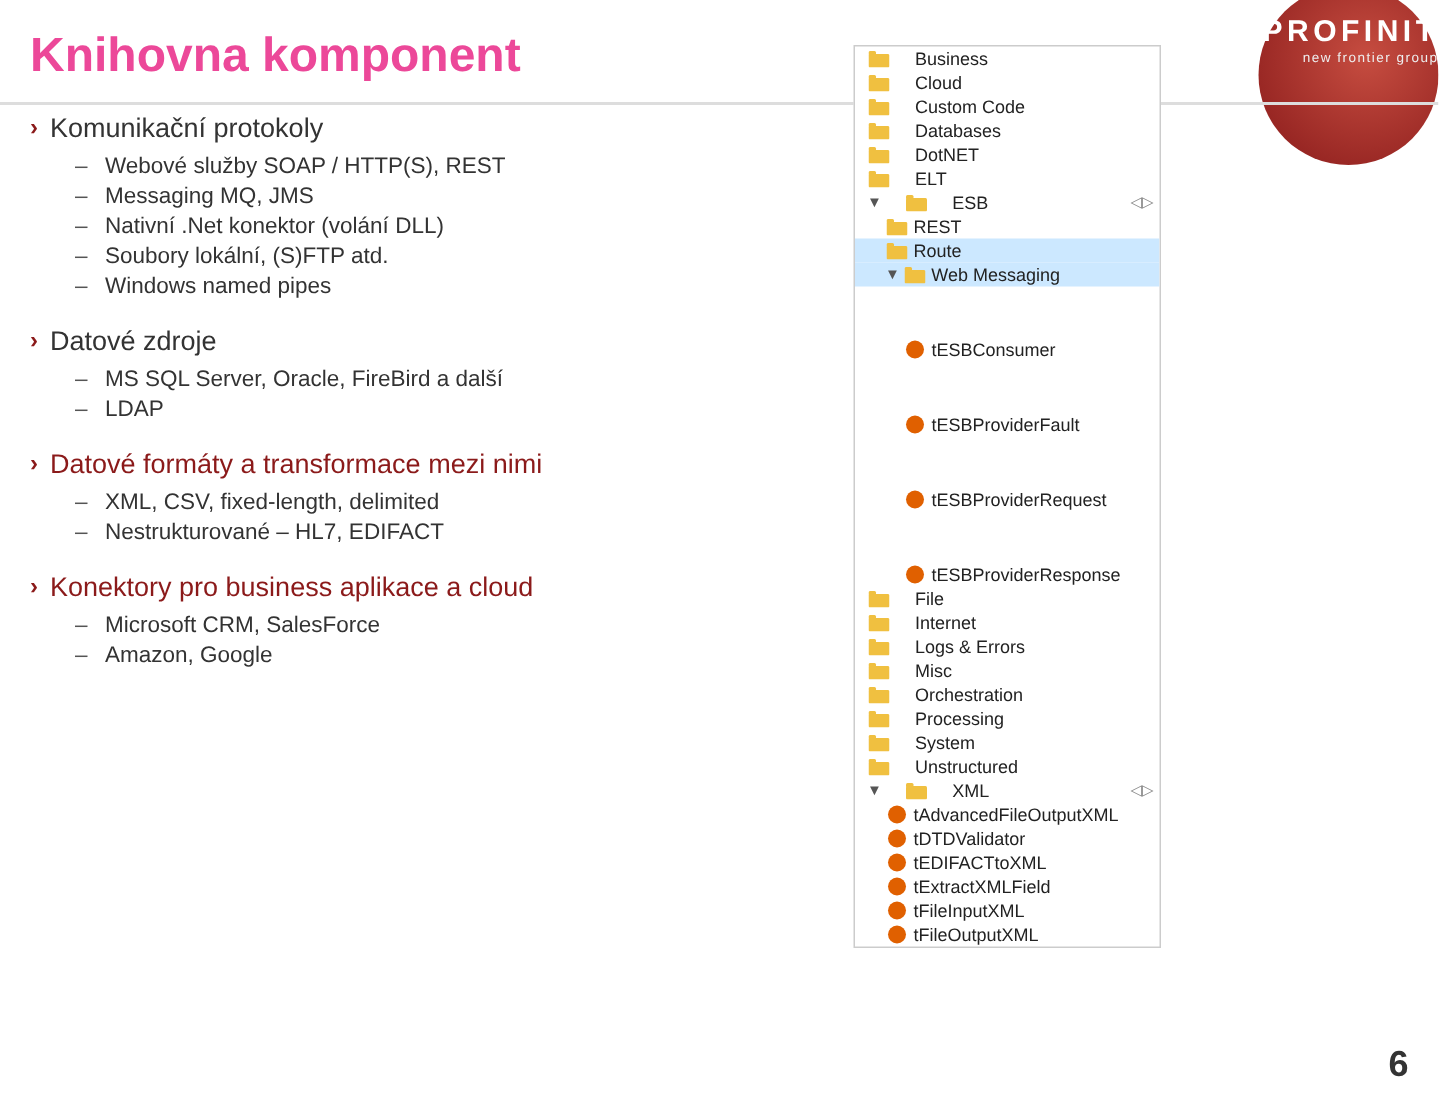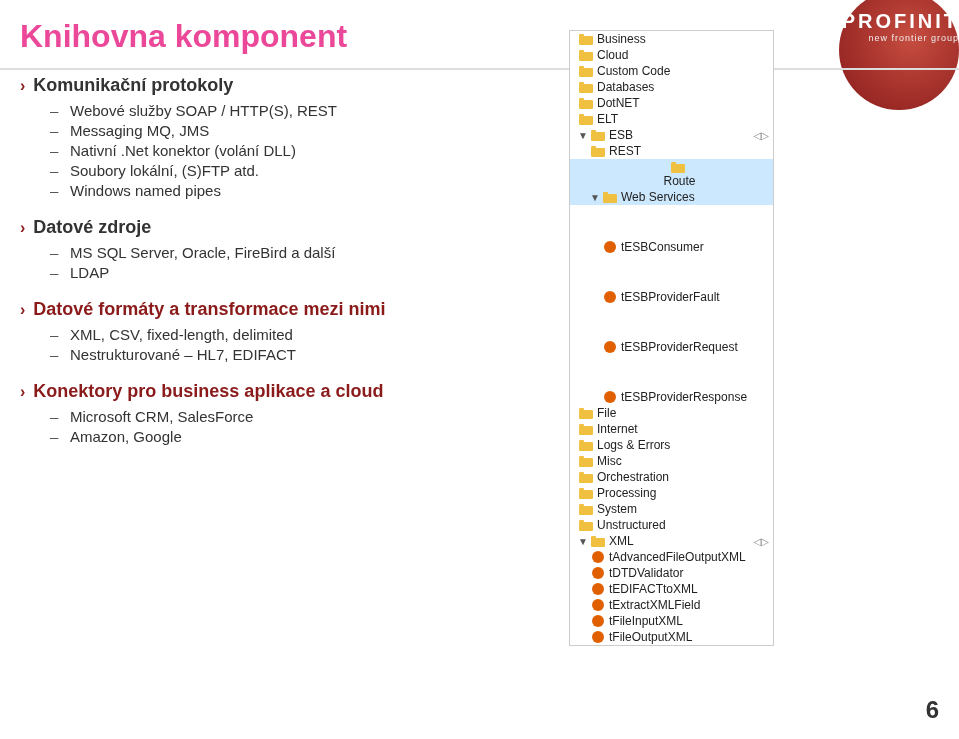--- a/index.html
+++ b/index.html
@@ -76,21 +76,21 @@
 
     .arrow-right {
       color: #8B1A1A;
       font-size: 16px;
       margin-right: 8px;
       font-weight: bold;
     }
 
     .section-title {
       font-size: 18px;
-      font-weight: 700;
+      font-weight: 400;
       color: #333;
     }
 
     .section-title.red {
       color: #8B1A1A;
     }
 
     .sub-items {
       padding-left: 30px;
     }
@@ -133,21 +133,21 @@
     .tree-icon {
       width: 16px;
       height: 14px;
       margin-right: 3px;
       display: inline-flex;
       align-items: center;
       justify-content: center;
       flex-shrink: 0;
     }
 
-    .indent-1 { padding-left: 8px; }
+    .indent-1 { padding-left: 8px; gap: 13px; }
     .indent-2 { padding-left: 20px; }
     .indent-3 { padding-left: 32px; margin-top: 34px; }
 
     .expand-arrow {
       font-size: 10px;
       color: #555;
       margin-right: 2px;
     }
 
     .tree-label {
@@ -344,39 +344,39 @@
 
   <div class="tree-item indent-2">
     <span class="tree-icon">
         <svg width="14" height="12" viewBox="0 0 14 12">
           <rect x="0" y="3" width="14" height="9" rx="1" fill="#f0c040"></rect>
           <rect x="0" y="1" width="5" height="3" rx="1" fill="#f0c040"></rect>
         </svg>
       </span>
     <span class="tree-label">REST</span>
   </div>
-  <div class="tree-item indent-2" style="background:#cce8ff;flex-direction:column;">
+  <div class="tree-item indent-2" style="background:#cce8ff;">
     <span class="tree-icon">
         <svg width="14" height="12" viewBox="0 0 14 12">
           <rect x="0" y="3" width="14" height="9" rx="1" fill="#f0c040"></rect>
           <rect x="0" y="1" width="5" height="3" rx="1" fill="#f0c040"></rect>
         </svg>
       </span>
     <span class="tree-label">Route</span>
   </div>
 
   <div class="tree-item indent-2" style="background:#cce8ff;">
     <span class="expand-arrow">▼</span>
     <span class="tree-icon">
         <svg width="14" height="12" viewBox="0 0 14 12">
           <rect x="0" y="3" width="14" height="9" rx="1" fill="#f0c040"></rect>
           <rect x="0" y="1" width="5" height="3" rx="1" fill="#f0c040"></rect>
         </svg>
       </span>
-    <span class="tree-label">Web Services</span>
+    <span class="tree-label">Web Messaging</span>
   </div>
 
   <div class="tree-item indent-3">
     <span class="tree-icon">
         <svg width="14" height="14" viewBox="0 0 14 14">
           <circle cx="7" cy="7" r="6" fill="#e06000"></circle>
         </svg>
       </span>
     <span class="tree-label">tESBConsumer</span>
   </div>

